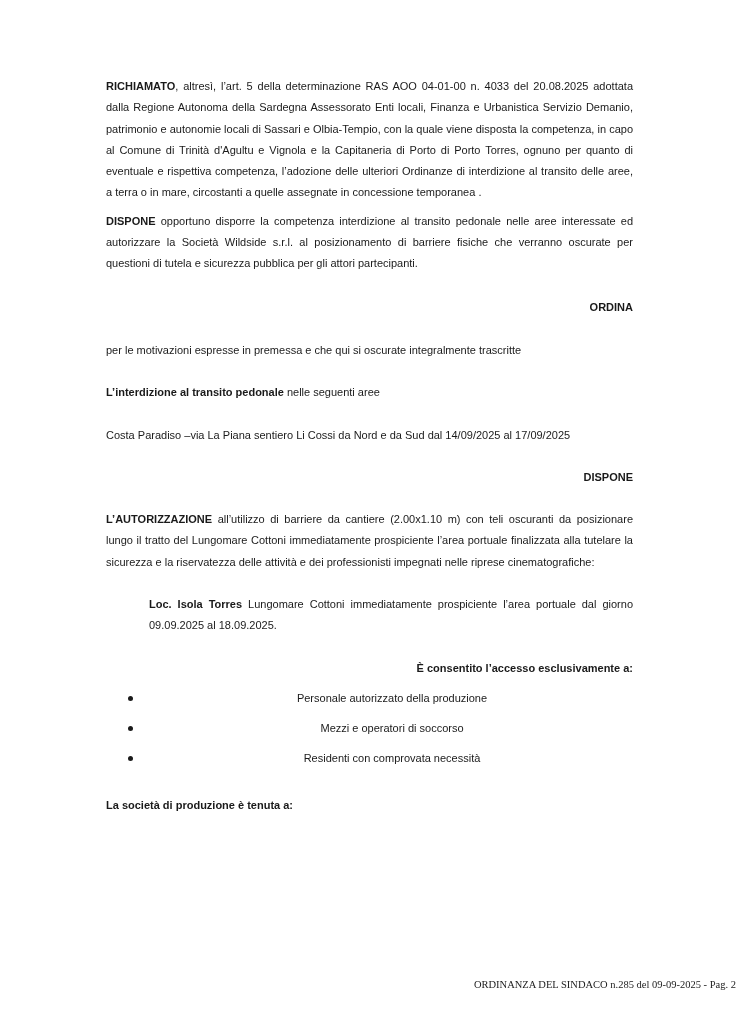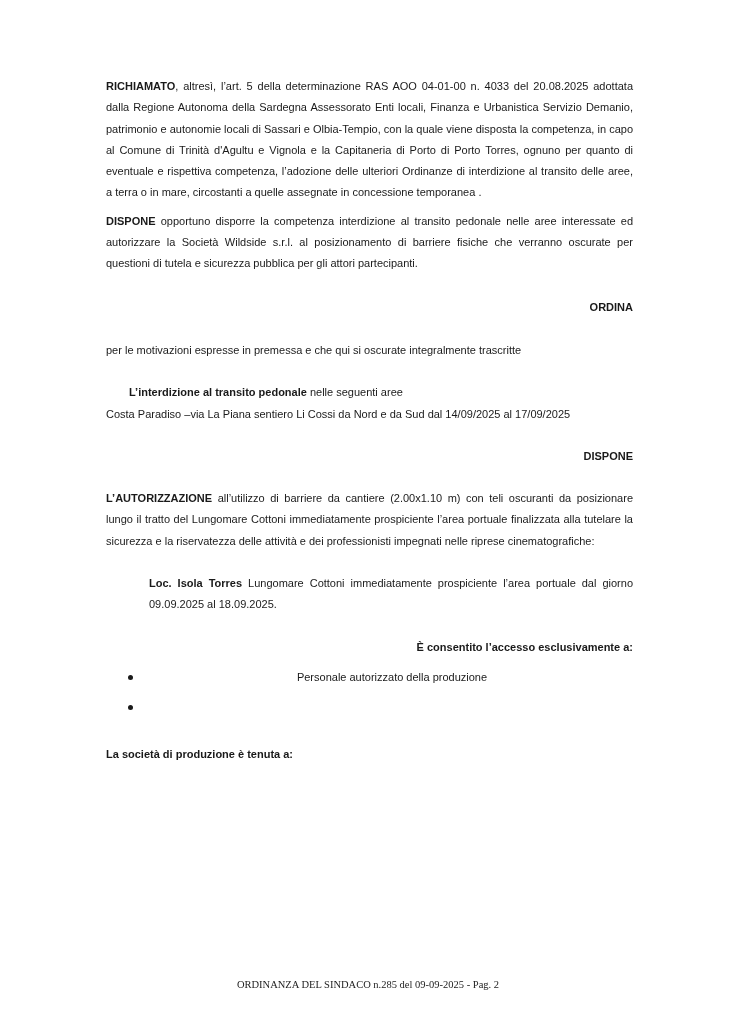--- a/index.html
+++ b/index.html
@@ -64,21 +64,21 @@
       background: #1a1a1a;
     }
     .indent {
       margin-left: 43px;
     }
     .footer {
       position: absolute;
       left: 0;
       width: 736px;
       top: 979px;
-      text-align: center;
+      text-align: right;
       font-family: "Liberation Serif", "DejaVu Serif", serif;
       font-size: 10.5px;
       color: #222;
       padding-left: 0px;
     }
     .footer span { margin-left: 0; }
   </style>
 </head>
 <body>
 
@@ -86,35 +86,36 @@
   <div class="content">
 
     <p class="para"><span class="b">RICHIAMATO</span><span>, altresì, l’art. 5 della determinazione RAS AOO 04-01-00 n. 4033 del 20.08.2025 adottata dalla Regione Autonoma della Sardegna Assessorato Enti locali, Finanza e Urbanistica Servizio Demanio, patrimonio e autonomie locali di Sassari e Olbia-Tempio, con la quale viene disposta la competenza, in capo al Comune di Trinità d'Agultu e Vignola e la Capitaneria di Porto di Porto Torres, ognuno per quanto di eventuale e rispettiva competenza, l’adozione delle ulteriori Ordinanze di interdizione al transito delle aree, a terra o in mare, circostanti a quelle assegnate in concessione temporanea .</span></p>
 
     <p class="para" style="margin-top:7px;"><span class="b">DISPONE</span><span> opportuno disporre la competenza interdizione al transito pedonale nelle aree interessate ed autorizzare la Società Wildside s.r.l. al posizionamento di barriere fisiche che verranno oscurate per questioni di tutela e sicurezza pubblica per gli attori partecipanti.</span></p>
 
     <p class="heading" style="margin-top:22px;">ORDINA</p>
 
     <p class="para left" style="margin-top:22px; width:510px;">per le motivazioni espresse in premessa e che qui si oscurate integralmente trascritte</p>
 
-    <p class="para left" style="margin-top:21px;margin-left:23px;"><span class="b">L’interdizione al transito pedonale</span><span> nelle seguenti aree</span></p>
+    <p class="para left" style="margin-top:21px;"><span class="b">L’interdizione al transito pedonale</span><span> nelle seguenti aree</span></p>
 
-    <p class="para left" style="">Costa Paradiso –via La Piana sentiero Li Cossi da Nord e da Sud dal 14/09/2025 al 17/09/2025</p>
+    <p class="para left" style="margin-top:21px;">Costa Paradiso –via La Piana sentiero Li Cossi da Nord e da Sud dal 14/09/2025 al 17/09/2025</p>
 
     <p class="heading" style="margin-top:21px; padding-left:40px;">DISPONE</p>
 
     <p class="para" style="margin-top:21px;"><span class="b">L’AUTORIZZAZIONE</span><span> all’utilizzo di barriere da cantiere (2.00x1.10 m) con teli oscuranti da posizionare lungo il tratto del Lungomare Cottoni immediatamente prospiciente l’area portuale finalizzata alla tutelare la sicurezza e la riservatezza delle attività e dei professionisti impegnati nelle riprese cinematografiche:</span></p>
 
     <p class="para indent" style="margin-top:21px;"><span class="b">Loc. Isola Torres</span><span> Lungomare Cottoni immediatamente prospiciente l’area portuale dal giorno 09.09.2025 al 18.09.2025.</span></p>
 
     <p class="para left b" style="margin-top:21px;text-align:right;">È consentito l’accesso esclusivamente a:</p>
 
     <ul class="bullets" style="margin-top:9px;text-align:center;">
       <li><span class="dot"></span><span>Personale autorizzato della produzione</span></li>
-      <li><span class="dot"></span></li>
+      <li><span class="dot"></span><span>Mezzi e operatori di soccorso</span></li>
+      <li><span class="dot"></span><span>Residenti con comprovata necessità</span></li>
     </ul>
 
     <p class="para left b" style="margin-top:17px;">La società di produzione è tenuta a:</p>
 
   </div>
 
   <div class="footer">
     <span>ORDINANZA DEL SINDACO n.285 del 09-09-2025 - Pag. 2</span>
   </div>
 </div>

